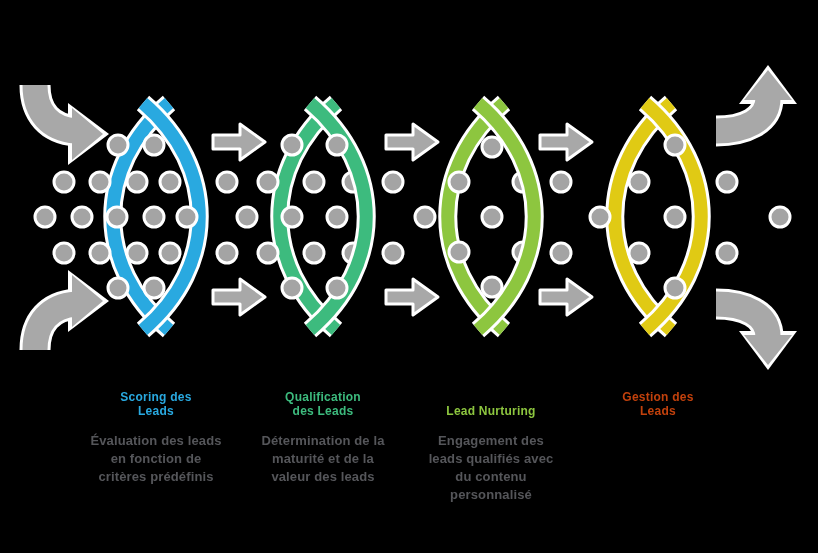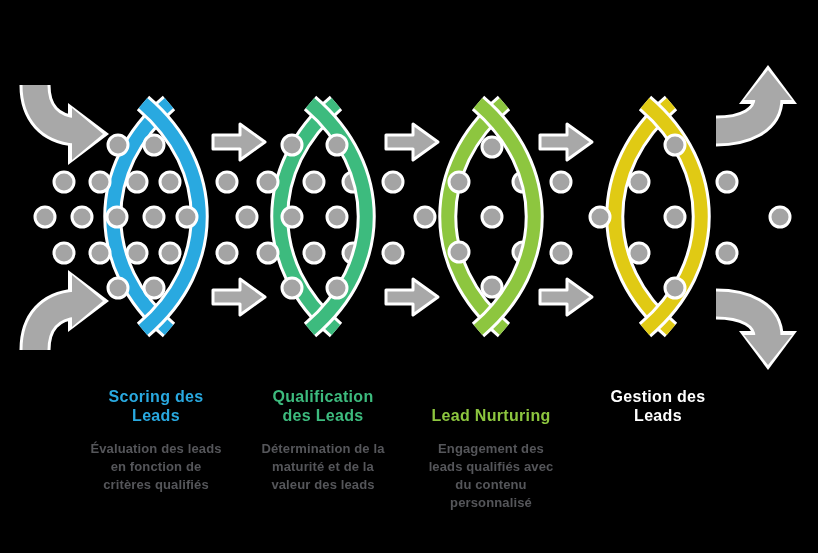--- a/index.html
+++ b/index.html
@@ -1,22 +1,22 @@
 <!DOCTYPE html>
 <html><head>
 <meta charset="utf-8">
 <style>
   html,body{margin:0;padding:0;background:#000;}
   .canvas{position:relative;width:818px;height:553px;background:#000;overflow:hidden;
           font-family:"Liberation Sans",sans-serif;}
   #flow-svg{position:absolute;left:0;top:0;}
   .labels{position:absolute;left:0;top:0;width:818px;height:553px;pointer-events:none;}
   .step{position:absolute;top:371px;width:164px;text-align:center;}
-  .step-title{margin:8px;min-height:47px;display:flex;align-items:flex-end;justify-content:center;
-              font-weight:700;font-size:16px;line-height:1.18;letter-spacing:.02em;white-space:pre-line;}
+  .step-title{margin:0;min-height:47px;display:flex;align-items:flex-end;justify-content:center;
+              font-weight:700;font-size:12px;line-height:1.18;letter-spacing:.02em;white-space:pre-line;}
   .step-desc{margin:14px 0 0;font-weight:700;font-size:13px;line-height:1.38;letter-spacing:.01em;
              color:#55565a;white-space:pre-line;}
 </style>
 </head>
 <body>
 
 <div class="canvas">
   <svg id="flow-svg" viewBox="0 0 818 553" width="818" height="553">
       <circle cx="353" cy="182" r="10" fill="#a4a4a4" stroke="#ffffff" stroke-width="3"></circle>
       <circle cx="353" cy="253" r="10" fill="#a4a4a4" stroke="#ffffff" stroke-width="3"></circle>
@@ -110,34 +110,34 @@
       <path d="M716 304 C744 304 768 314 768 337" fill="none" stroke="#a8a8a8" stroke-width="25"></path>
       <polygon points="744,335 792,335 768,365" fill="#a8a8a8"></polygon>
     </svg>
 
   <div class="labels">
     <section class="step" style="left:74px">
       <h3 class="step-title" style="color: rgb(41, 169, 224);">Scoring des
 Leads</h3>
       <p class="step-desc">Évaluation des leads
 en fonction de
-critères qualifiés</p>
+critères prédéfinis</p>
     </section>
     <section class="step" style="left:409px">
       <h3 class="step-title" style="color: rgb(141, 198, 63);">Lead Nurturing</h3>
       <p class="step-desc">Engagement des
 leads qualifiés avec
 du contenu
 personnalisé</p>
     </section>
     <section class="step" style="left:241px">
       <h3 class="step-title" style="color: rgb(61, 187, 126);">Qualification
 des Leads</h3>
       <p class="step-desc">Détermination de la
 maturité et de la
 valeur des leads</p>
     </section>
     <section class="step" style="left:576px">
-      <h3 class="step-title" style="color: #ffffff;">Gestion des
+      <h3 class="step-title" style="color: #c2410c;">Gestion des
 Leads</h3>
     </section>
   </div>
 </div>
 
 </body></html>

